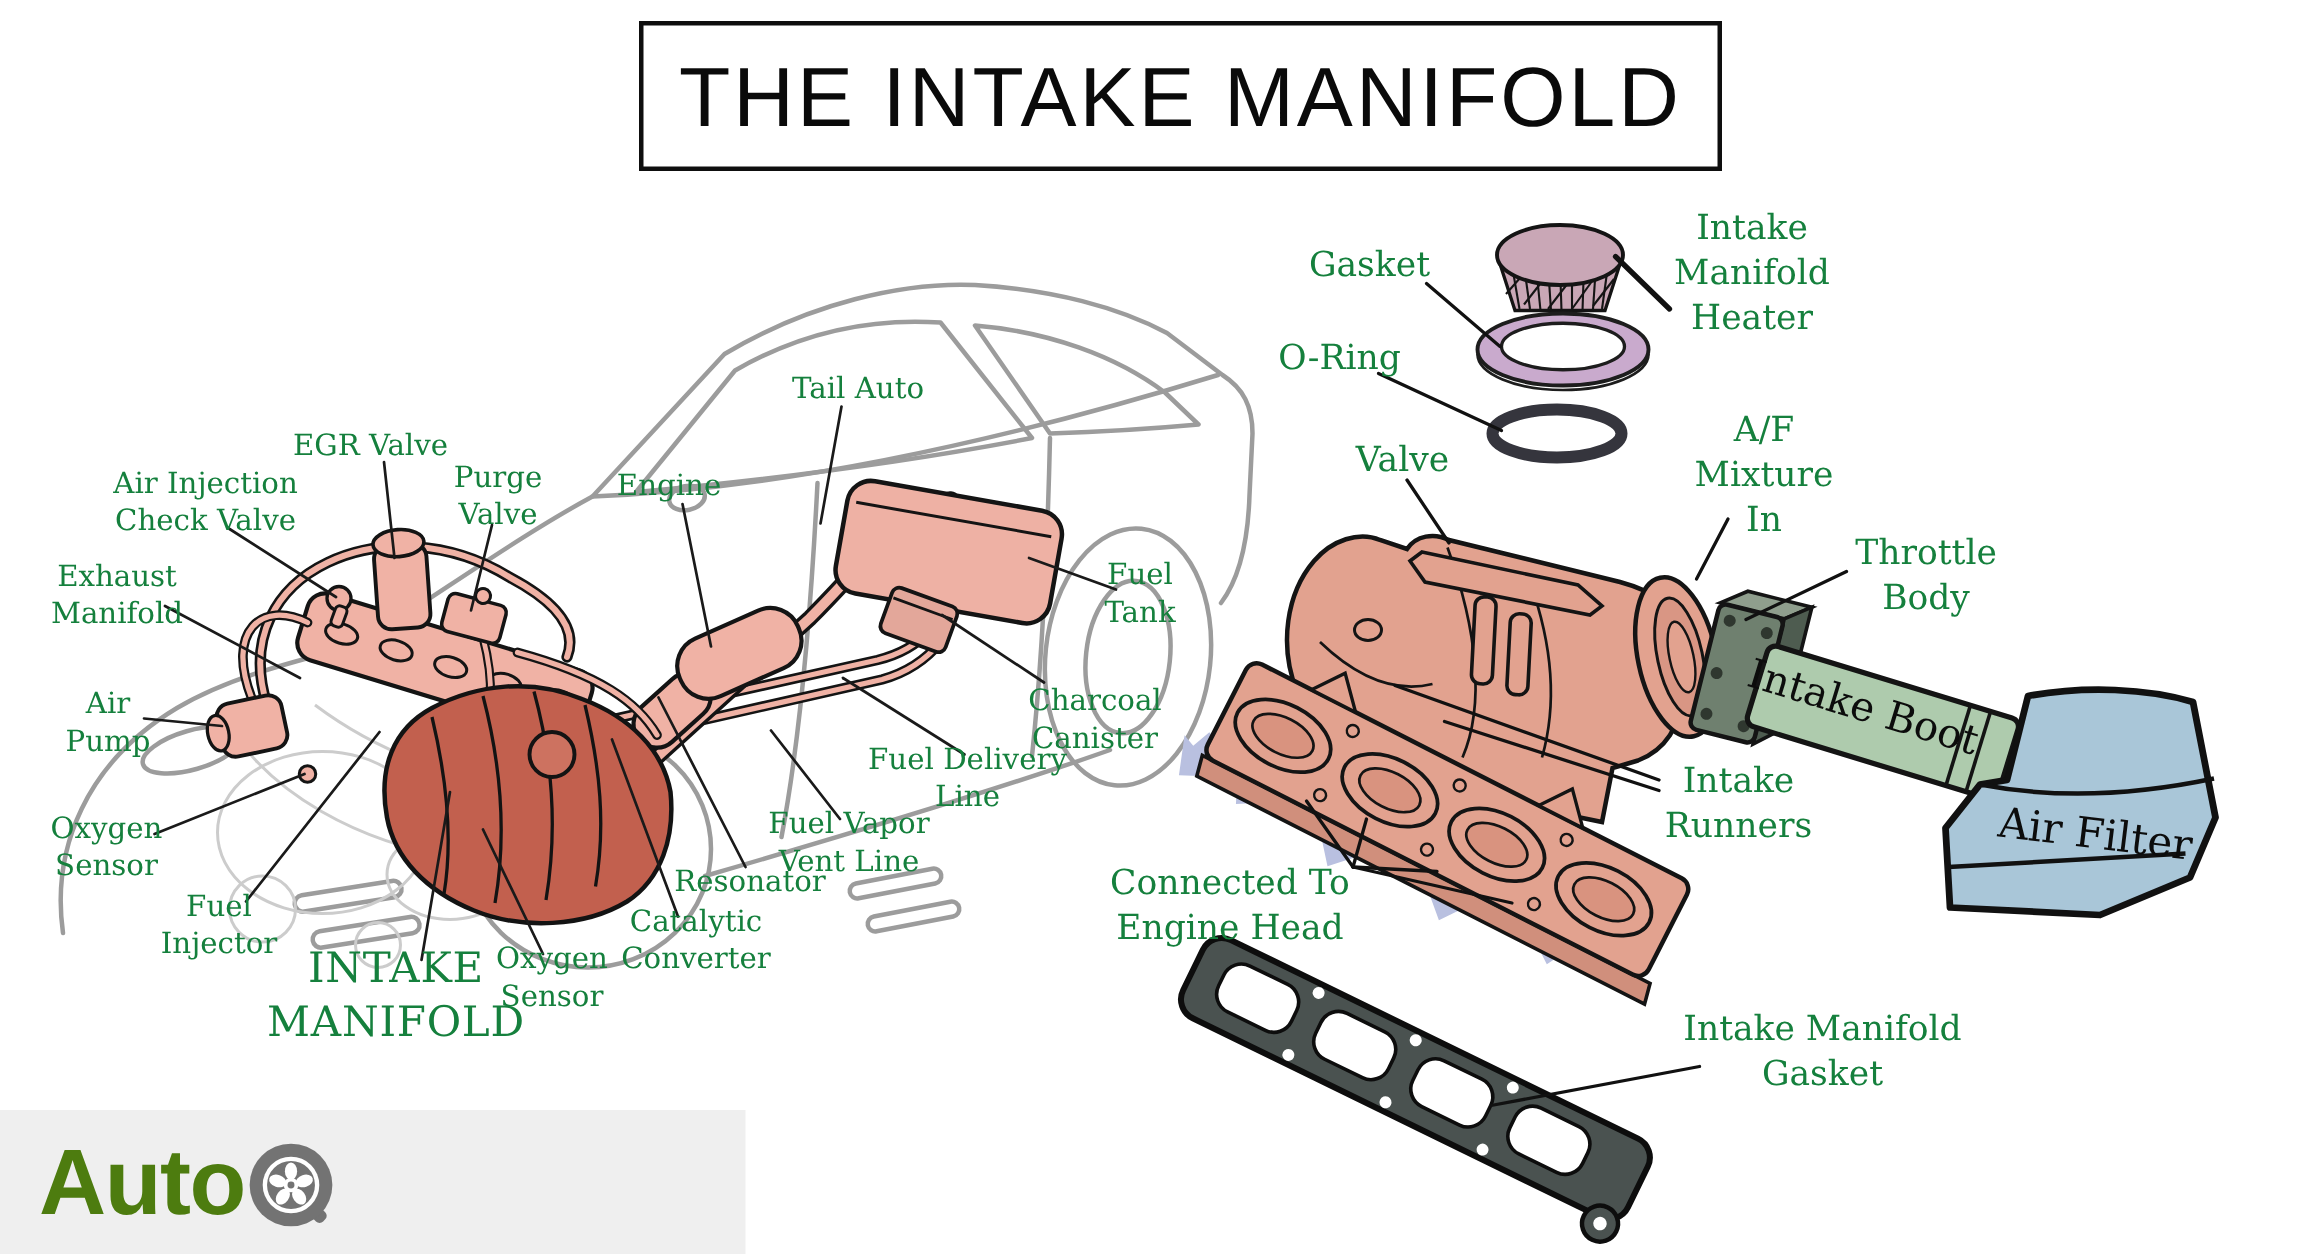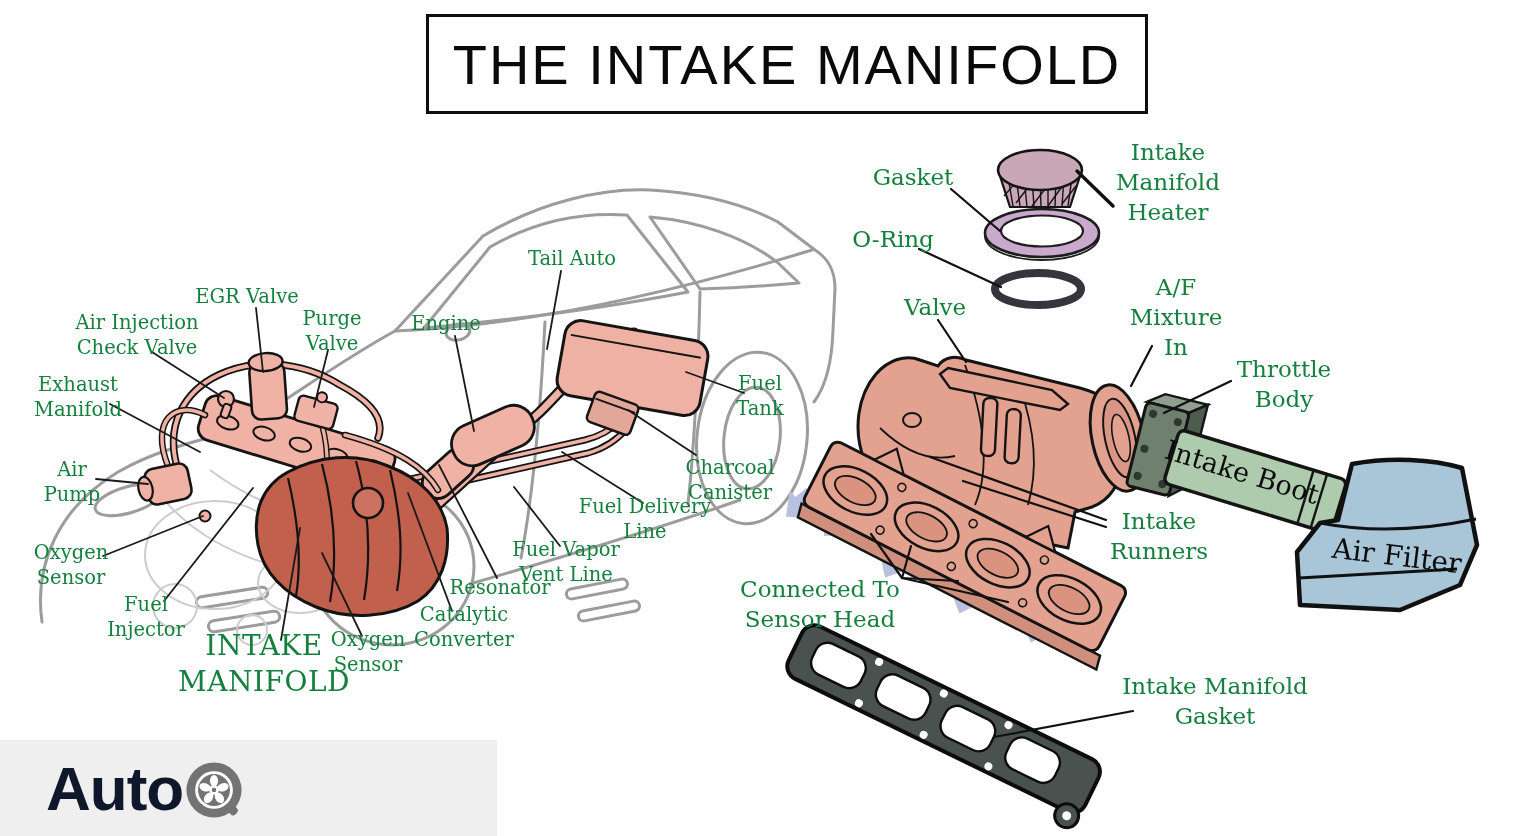--- a/index.html
+++ b/index.html
@@ -23,21 +23,21 @@
   .lbl.big{font-size:28px;letter-spacing:0.5px;}
   .part-label{
     position:absolute;color:#0c0c0c;white-space:nowrap;
     font-size:27px;pointer-events:none;
   }
   .logo{
     position:absolute;left:0;top:740px;width:497px;height:96px;background:#efefef;
     display:flex;align-items:center;padding-left:26px;box-sizing:border-box;
     font-family:"Liberation Sans", sans-serif;font-weight:700;font-size:62px;letter-spacing:-1px;
   }
-  .logo .pink{color:#0f172a;margin-left:20px;}
+  .logo .pink{color:#4d7c0f;}
   .logo .grey{color:#7d7d7d;}
   .logo svg{margin:4px 1px 0 1px;}
 </style>
 </head>
 <body>
 
 <svg id="art" viewBox="0 0 1536 836">
 
   <g>
 
@@ -348,21 +348,21 @@
 <div class="lbl r" style="left:893px;top:240px">O-Ring</div>
 <div class="lbl r" style="left:935px;top:308px">Valve</div>
 <div class="lbl r" style="left:1176px;top:318px">A/F
 Mixture
 In</div>
 <div class="lbl r" style="left:1284px;top:385px">Throttle
 Body</div>
 <div class="lbl r" style="left:1159px;top:537px">Intake
 Runners</div>
 <div class="lbl r" style="left:820px;top:605px">Connected To
-Sensor Head</div>
+Engine Head</div>
 <div class="lbl r" style="left:1215px;top:702px">Intake Manifold
 Gasket</div>
 
 <div class="part-label" style="left:1242px;top:472px;transform:translate(-50%,-50%) rotate(17deg)">Intake Boot</div>
 <div class="part-label" style="left:1397px;top:556px;font-size:28px;transform:translate(-50%,-50%) rotate(7deg)">Air Filter</div>
 
 <div class="logo">
   <span class="pink">Auto</span>
     <svg width="60" height="60" viewBox="0 0 62 62">
     <rect x="43" y="40" width="9" height="18" rx="3.5" transform="rotate(-45 47.5 49)" fill="#737373"></rect>

